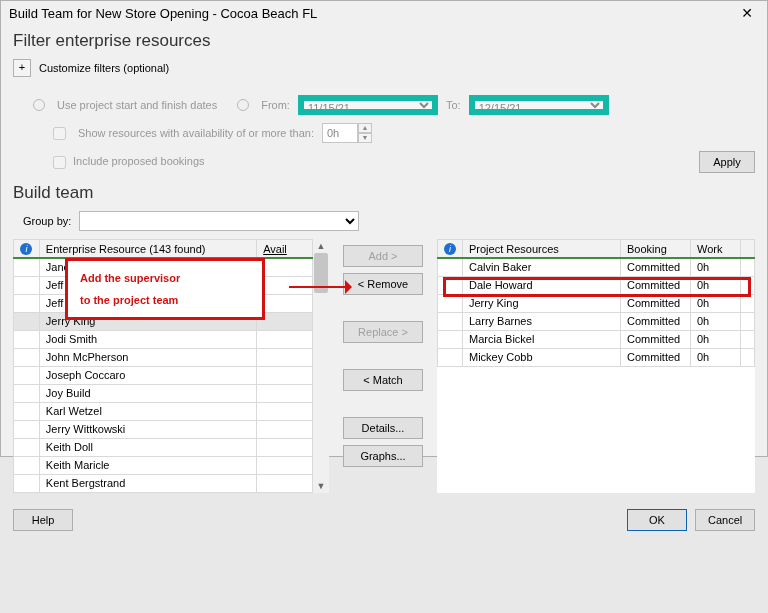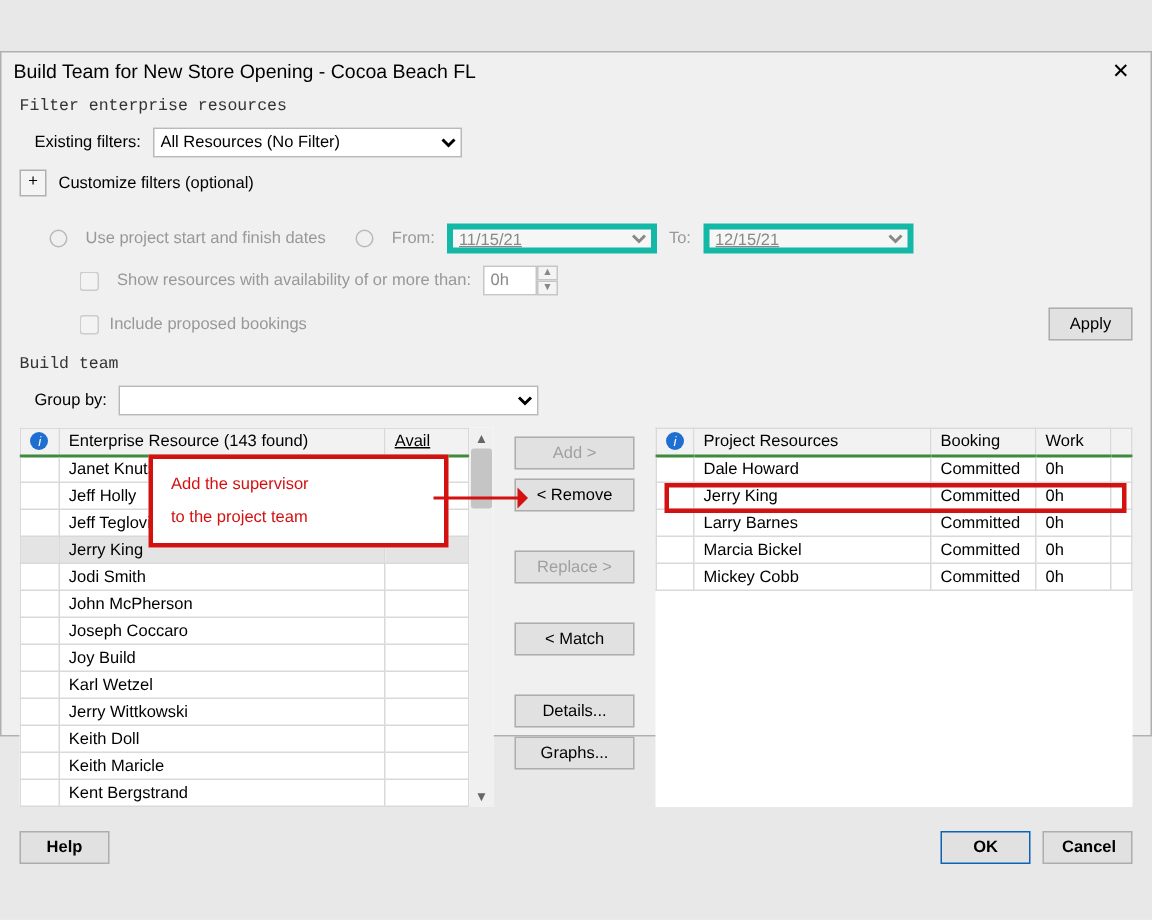--- a/index.html
+++ b/index.html
@@ -1,33 +1,33 @@
 <!DOCTYPE html>
 <html><head>
 <meta charset="utf-8">
 <style>
   * { box-sizing: border-box; font-family: "Segoe UI", Tahoma, sans-serif; font-size: 11px; }
   html, body { margin: 0; padding: 0; width: 768px; height: 613px; background:#e8e8e8; color:#000; }
-  .window { width:768px; height:457px; background:#f0f0f0; border:1px solid #b0b0b0; display:flex; flex-direction:column;margin-top:34px; }
+  .window { width:768px; height:457px; background:#f0f0f0; border:1px solid #b0b0b0; display:flex; flex-direction:column; }
   .titlebar { display:flex; align-items:center; justify-content:space-between; padding:4px 8px; font-size:13px; }
   .title { font-size:13px; }
   .close { font-family:sans-serif; font-size:14px; padding:0 6px; cursor:default; }
   .content { flex:1; padding:4px 12px 8px 12px; display:flex; flex-direction:column; }
 
-  .grp-label { font-size:11px; color:#333; margin:2px 0 4px 0;font-family:Liberation Mono, monospace; }
+  .grp-label { font-size:17px; color:#333; margin:2px 0 4px 0; }
   .row { display:flex; align-items:center; gap:8px; margin:4px 0; }
 
   select.filter { width:206px; height:20px; border:1px solid #b9b9b9; background:#fff; }
   .expander { width:18px; height:18px; border:1px solid #b0b0b0; background:#f4f4f4; text-align:center; line-height:14px; cursor:default; }
 
   input[type=checkbox] { margin:0 4px 0 0; vertical-align:middle; }
   .muted, .muted * { color:#989898; }
   .radio { width:12px; height:12px; border:1px solid #b9b9b9; border-radius:50%; display:inline-block; vertical-align:middle; margin-right:4px; }
 
-  select.date { width:140px; height:20px; border:4px solid #14b8a6; background:#f6f6f6; color:#888;text-decoration:underline; }
+  select.date { width:140px; height:20px; border:6px solid #14b8a6; background:#f6f6f6; color:#888; }
   .spin { display:flex; align-items:center; }
   .spin input { width:36px; height:20px; border:1px solid #c6c6c6; text-align:left; padding:0 4px; color:#888; background:#fff; }
   .spin .btns { display:flex; flex-direction:column; }
   .spin .btns div { width:14px; height:10px; border:1px solid #c6c6c6; background:#f4f4f4; font-size:7px; text-align:center; line-height:8px; color:#888; }
 
   .btn { border:1px solid #adadad; background:#e1e1e1; padding:4px 12px; cursor:default; }
   .btn.disabled { color:#a0a0a0; }
   .btn.primary { border-color:#0a63b5; }
 
   .groupby-row select { width:280px; height:20px; border:1px solid #b9b9b9; background:#fff; }
@@ -48,21 +48,21 @@
 
   .scroll-col { width:16px; background:#f0f0f0; display:flex; flex-direction:column; justify-content:space-between; align-items:center; padding:2px 0; }
   .scroll-col .arrow { font-size:9px; color:#666; }
   .scroll-col .thumb { width:14px; height:40px; background:#c5c5c5; border-radius:2px; margin:2px 0; }
 
   .left-wrap { display:flex; flex:1; min-height:0; }
   .left-scroll { overflow:hidden; flex:1; }
 
   .mid-pane .btn { width:80px; text-align:center; }
 
-  .footer { display:flex; justify-content:space-between; align-items:center; padding:8px 12px;font-weight:bold; }
+  .footer { display:flex; justify-content:space-between; align-items:center; padding:8px 12px; }
   .footer .right { display:flex; gap:8px; }
 
   .callout { position:absolute; border:3px solid #d31111; background:#fff; color:#d31111; font-size:18px; font-weight:400; padding:6px 12px; line-height:22px; }
   .arrow-red { position:absolute; width:60px; height:2px; background:#d31111; }
   .arrow-red:after { content:''; position:absolute; right:-10px; top:-6px; border:7px solid transparent; border-left-color:#d31111; }
   .target-box { position:absolute; border:3px solid #d31111; }
 
   .abs-layer { position:relative; width:0; height:0; }
 </style>
 </head>
@@ -70,26 +70,20 @@
 
 <div class="window">
   <div class="titlebar">
     <span class="title">Build Team for New Store Opening - Cocoa Beach FL</span>
     <span class="close">✕</span>
   </div>
 
   <div class="content">
 
     <div class="grp-label">Filter enterprise resources</div>
-    <div class="row" style="padding-left:10px;">
-      <span>Existing filters:</span>
-      <select class="filter">
-        <option>All Resources (No Filter)</option>
-      </select>
-    </div>
     <div class="row" style="padding-left:0;">
       <span class="expander">+</span>
       <span>Customize filters (optional)</span>
     </div>
 
     <div style="height:10px;"></div>
 
     <div class="row muted" style="padding-left:20px;">
       <span class="radio"></span>
       <span>Use project start and finish dates</span>
@@ -235,20 +229,27 @@
               <th class="info-col"><span class="info-ico">i</span></th>
               <th>Project Resources</th>
               <th style="width:70px;">Booking</th>
               <th style="width:50px;">Work</th>
               <th style="width:14px;"></th>
             </tr>
           </thead>
           <tbody id="right-body">
               <tr>
                 <td class="info-col"></td>
+                <td>Calvin Baker</td>
+                <td>Committed</td>
+                <td>0h</td>
+                <td></td>
+              </tr>
+              <tr>
+                <td class="info-col"></td>
                 <td>Dale Howard</td>
                 <td>Committed</td>
                 <td>0h</td>
                 <td></td>
               </tr>
               <tr>
                 <td class="info-col"></td>
                 <td>Jerry King</td>
                 <td>Committed</td>
                 <td>0h</td>
@@ -274,21 +275,21 @@
                 <td>Committed</td>
                 <td>0h</td>
                 <td></td>
               </tr>
             </tbody>
         </table>
       </div>
     </div>
 
     <div class="abs-layer">
-      <div class="callout" style="left:86px; top:-235px; width:200px;">
+      <div class="callout" style="left:52px; top:-235px; width:200px;font-weight:bold;">
         <div>Add the supervisor</div>
         <div>to the project team</div>
       </div>
       <div class="arrow-red" style="left:276px; top:-207px;"></div>
       <div class="target-box" style="left:430px; top:-216px; width:308px; height:20px;"></div>
     </div>
 
   </div>
 
   <div class="footer">

